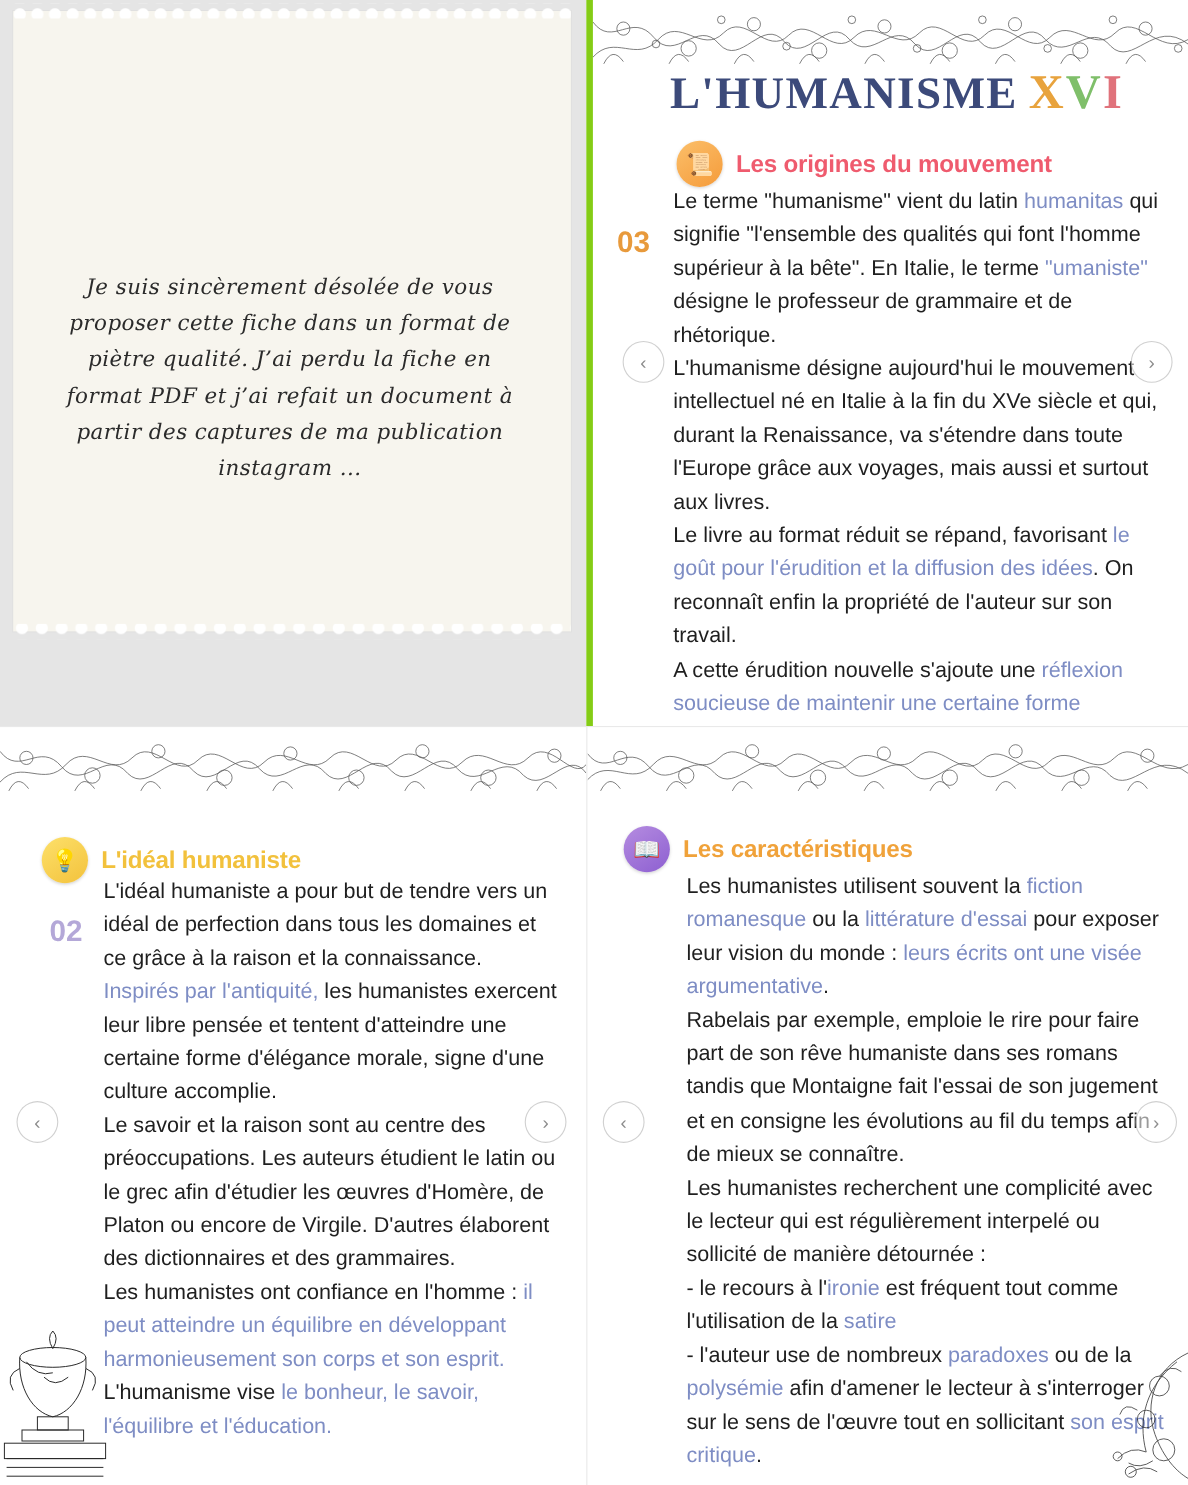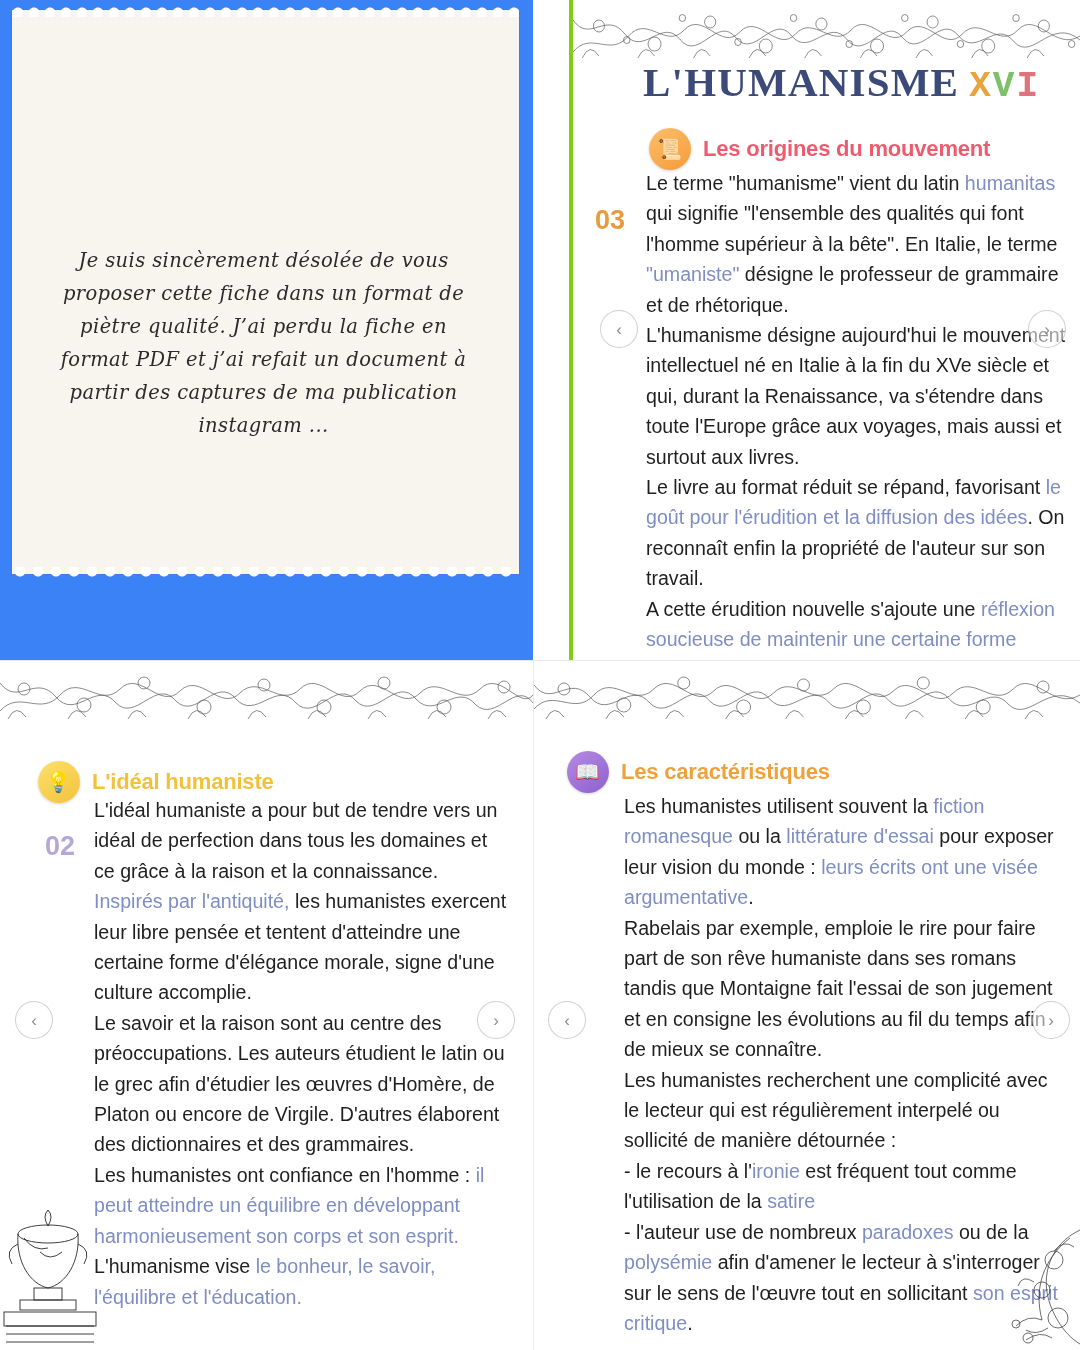--- a/index.html
+++ b/index.html
@@ -18,21 +18,21 @@
     width: 1080px;
     height: 1350px;
     display: grid;
     grid-template-columns: 533px 547px;
     grid-template-rows: 660px 690px;
   }
 
   
   .note-panel {
     position: relative;
-    background: #3b82f6;
+    background: #e5e5e5;
     overflow: hidden;
   }
   .paper {
     position: absolute;
     left: 12px;
     top: 10px;
     right: 14px;
     bottom: 86px;
     background: #f7f5ee;
     box-shadow: 0 0 0 1px rgba(0,0,0,0.02);
@@ -67,21 +67,21 @@
     letter-spacing: 0.4px;
     white-space: pre-line;
   }
 
   
   .card {
     position: relative;
     background: #ffffff;
     overflow: hidden;
   }
-  .card.top-right { border-left: 4px solid #84cc16; margin-left: 36px; }
+  .card.top-right { border-left: 6px solid #84cc16; }
   .card.bottom-left { border-top: 1px solid #e9e9e9; }
   .card.bottom-right { border-top: 1px solid #e9e9e9; border-left: 1px solid #e9e9e9; }
 
   
   .floral {
     position: absolute;
     left: 0; right: 0; top: 0;
     height: 62px;
     opacity: 0.92;
     pointer-events: none;
@@ -96,23 +96,23 @@
     font-family: "Liberation Serif", serif;
     font-weight: 700;
     font-size: 41px;
     letter-spacing: 1.2px;
     color: #3c4a7a;
     display: flex;
     align-items: baseline;
     gap: 10px;
   }
   .main-title .xvi {
-    font-family: Liberation Mono, monospace;
+    font-family: Liberation Serif, serif;
     font-weight: 700;
-    font-size: 36px;
+    font-size: 44px;
     letter-spacing: 2px;
   }
   .xvi .x { color: #e8a33d; }
   .xvi .v { color: #7fbf6a; }
   .xvi .i { color: #e0727b; }
 
   
   .sec-head {
     position: absolute;
     display: flex;

